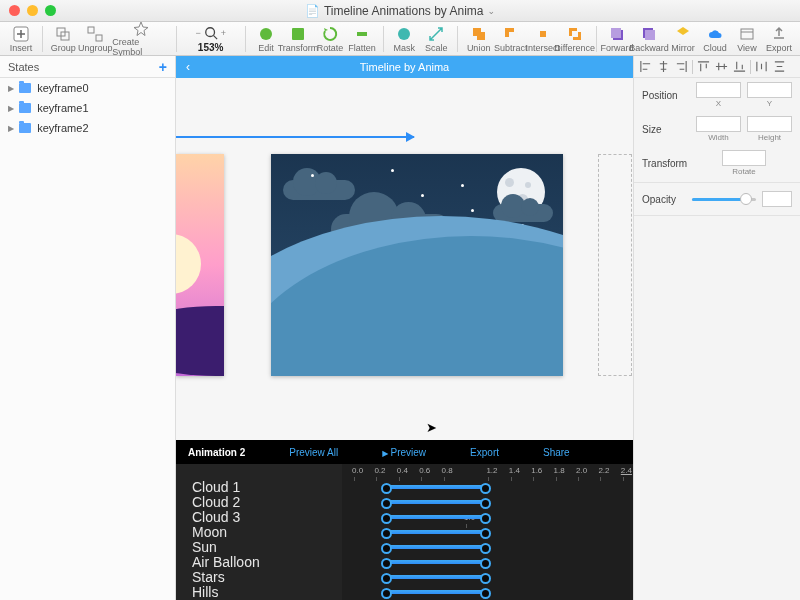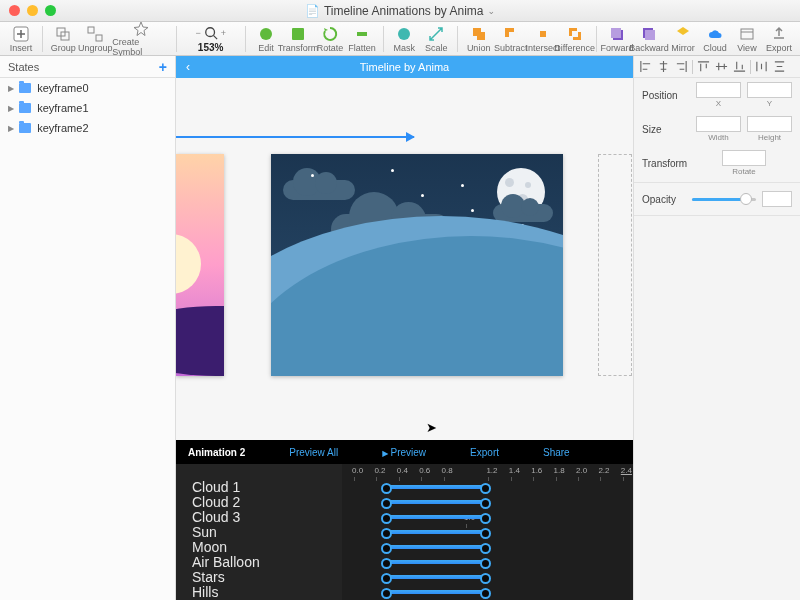--- a/index.html
+++ b/index.html
@@ -377,22 +377,22 @@
         <span class="link">Preview All</span>
         <span class="link play">Preview</span>
         <span class="link">Export</span>
         <span class="link">Share</span>
       </div>
       <div class="tl-body">
         <div class="tl-layers" id="tl-layers">
             <div class="row">Cloud 1</div>
             <div class="row">Cloud 2</div>
             <div class="row">Cloud 3</div>
+            <div class="row">Moon</div>
             <div class="row">Sun</div>
-            <div class="row">Moon</div>
             <div class="row">Air Balloon</div>
             <div class="row">Stars</div>
             <div class="row">Hills</div>
           </div>
         <div class="tl-tracks">
           <div class="tl-ruler" id="tl-ruler">
               <div class="tick" style="left: 0px;">0.0</div>
               <div class="tick" style="left: 22.4px;">0.2</div>
               <div class="tick" style="left: 44.8px;">0.4</div>
               <div class="tick" style="left: 67.2px;">0.6</div>

